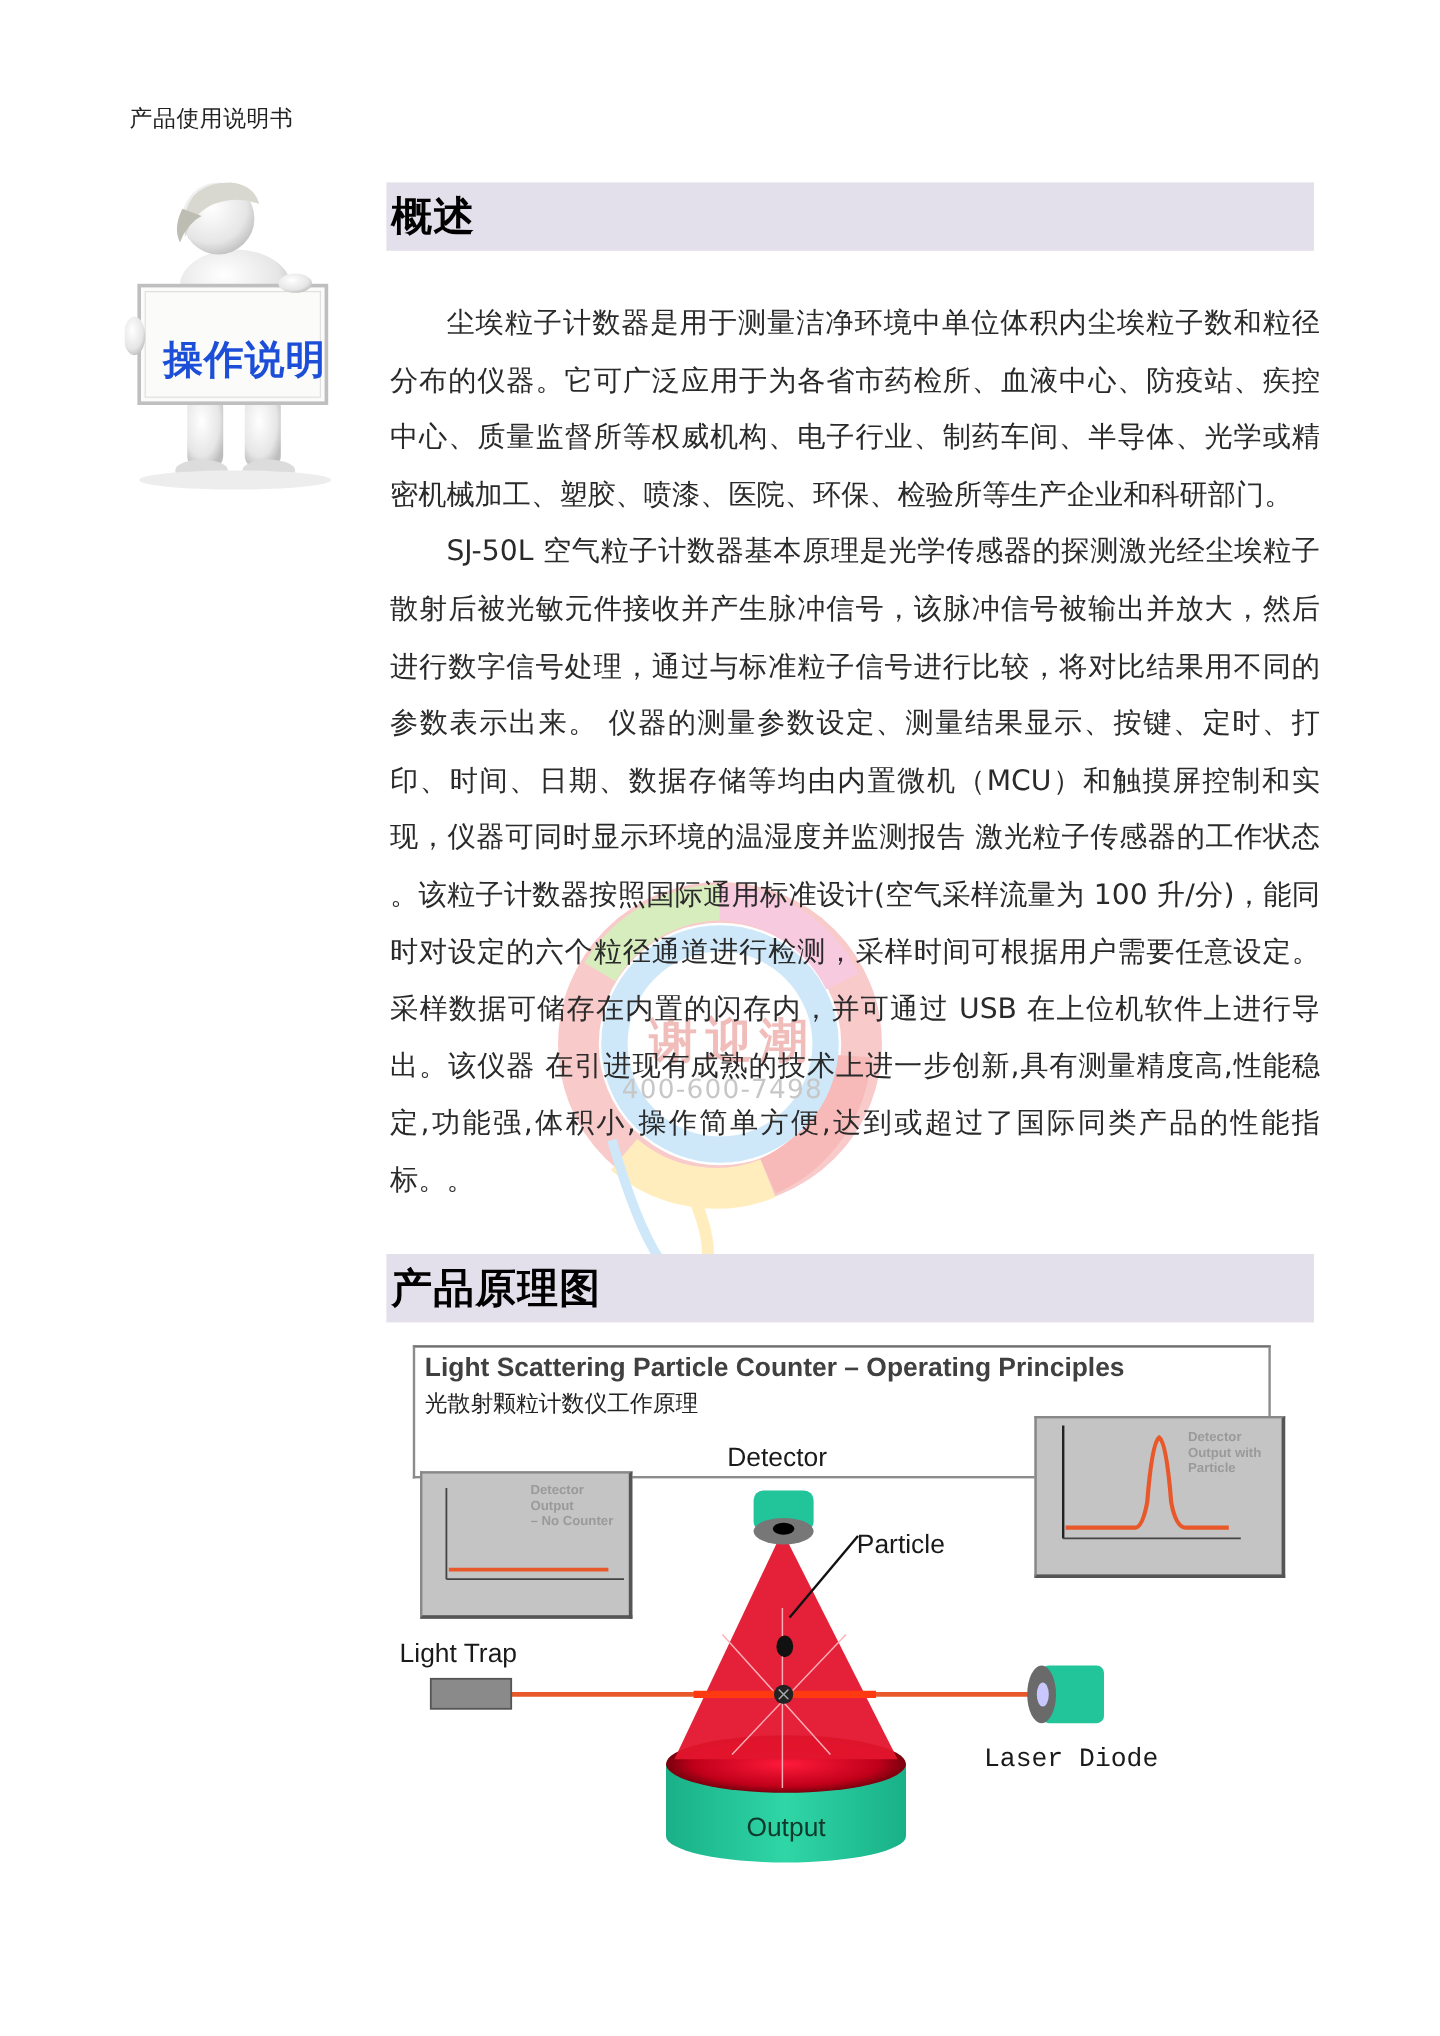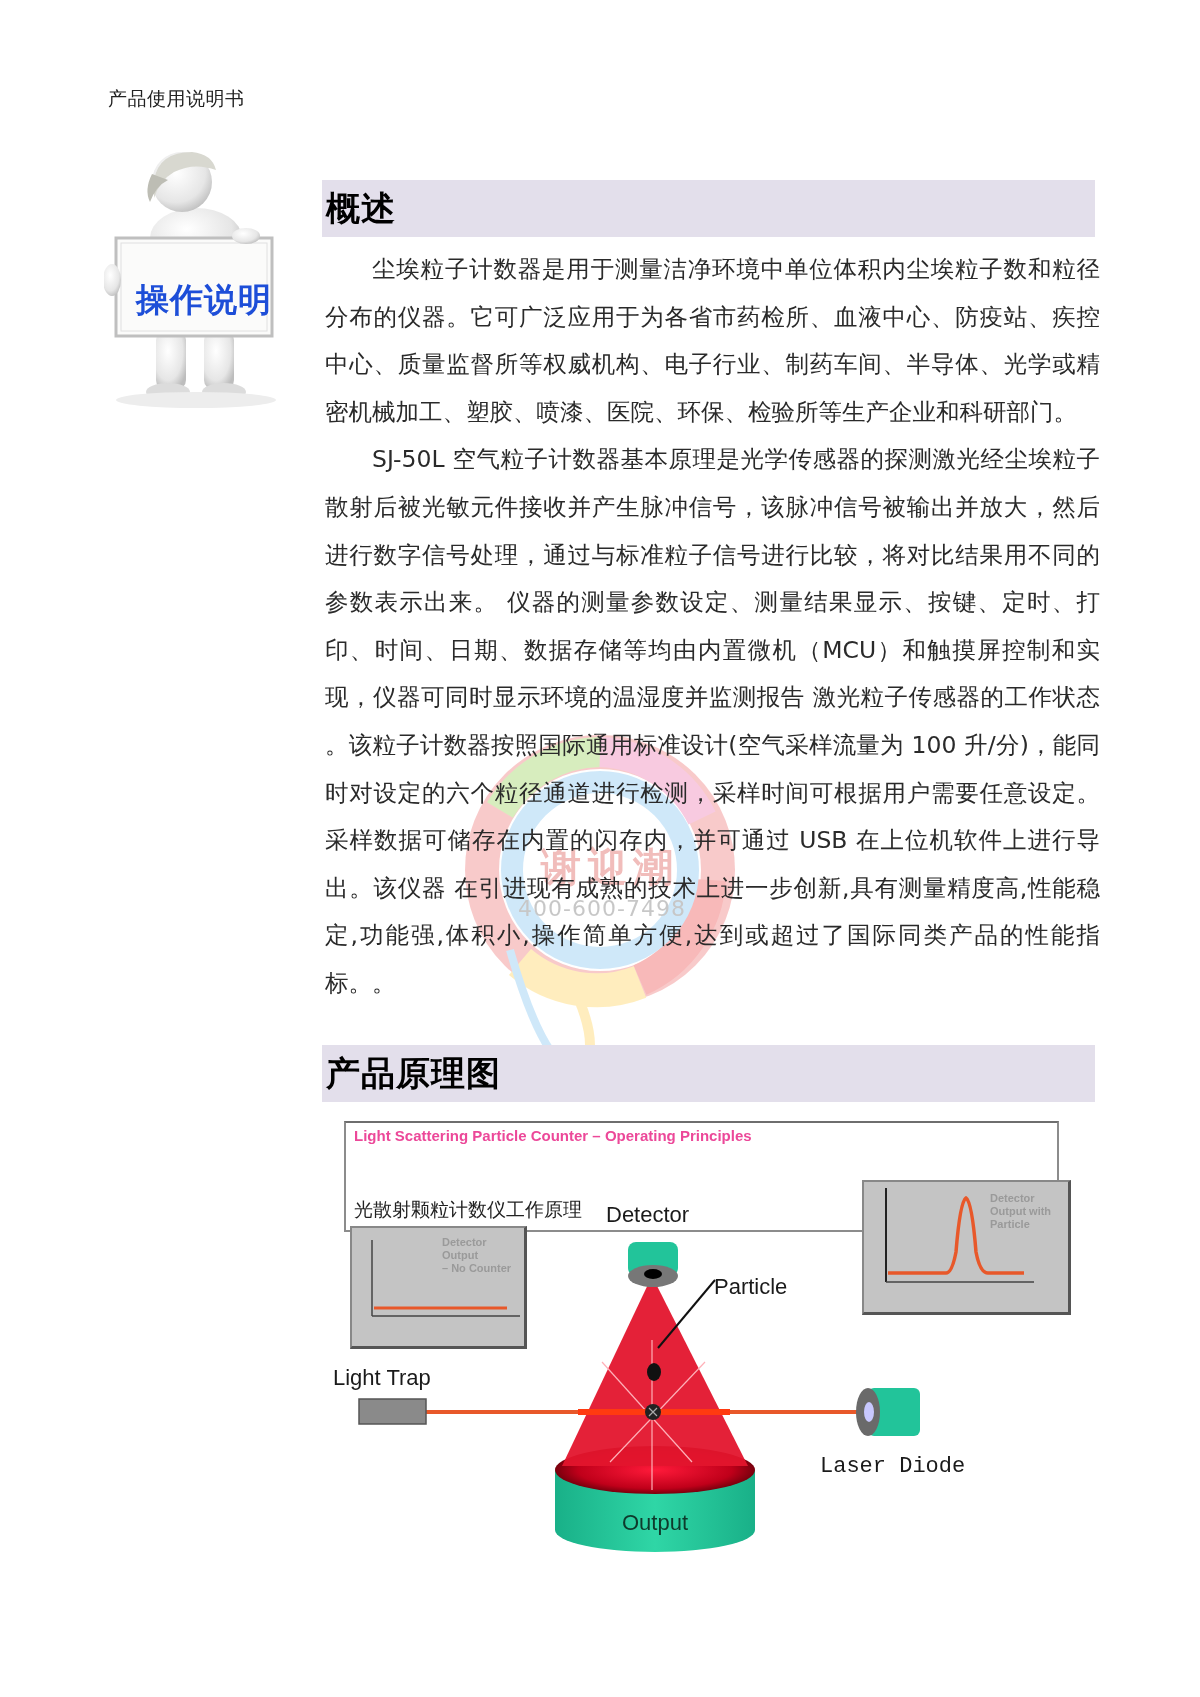--- a/index.html
+++ b/index.html
@@ -46,25 +46,25 @@
       opacity: 0.7;
     }
     
     .diagram { left: 320px; top: 1110px; width: 780px; height: 470px; }
     .diag-title-box {
       position: absolute; left: 24px; top: 11px; width: 711px; height: 107px;
       border: 2px solid #8c8c8c; border-top-color: #6e6e6e; background: #fff;
     }
     .diag-title-en {
       position: absolute; left: 8px; top: 4px; font-family: "Liberation Sans", sans-serif;
-      font-weight: bold; font-size: 15px; color: #ec4899;
+      font-weight: bold; font-size: 22px; color: #404040;
     }
     .diag-title-cn {
       position: absolute; left: 8px; top: 34px; font-family: "DejaVu Serif", serif;
-      font-size: 19px; color: #222; margin-top: 40px;
+      font-size: 19px; color: #222;
     }
     .chart-box {
       position: absolute; background: #c4c4c4; border: 2px solid #888;
       border-bottom: 3px solid #555; border-right: 3px solid #555;
     }
     .chart-label {
       position: absolute; font-family: "Liberation Sans", sans-serif; font-weight: bold;
       font-size: 11px; line-height: 13px; color: #9a9a9a;
     }
     .diag-label {
@@ -103,21 +103,21 @@
 
     <rect x="12" y="88" width="156" height="98" fill="#fbfbfa" stroke="#bfbfbf" stroke-width="3"></rect>
     <rect x="17" y="93" width="146" height="88" fill="none" stroke="#e0e0e0" stroke-width="1"></rect>
 
     <ellipse cx="142" cy="86" rx="14" ry="8" fill="url(#skin)"></ellipse>
     <ellipse cx="8" cy="130" rx="9" ry="16" fill="url(#skin)"></ellipse>
   </svg>
   <div class="sign-text">操作说明</div>
 </div>
 
-<div class="abs section-bar" style="top:152px;margin-top:28px;">
+<div class="abs section-bar" style="top:152px;">
   <div class="section-title">概述</div>
 </div>
 
 <div class="abs watermark">
   <svg width="320" height="360" viewBox="0 0 320 360">
     <circle cx="160" cy="170" r="118" fill="none" stroke="#f4a0a0" stroke-width="34"></circle>
     <path d="M60 110 A118 118 0 0 1 160 52" fill="none" stroke="#b8e08a" stroke-width="30"></path>
     <path d="M160 52 A118 118 0 0 1 262 118" fill="none" stroke="#f3a0c8" stroke-width="30"></path>
     <path d="M270 180 A118 118 0 0 1 200 280" fill="none" stroke="#f48080" stroke-width="32"></path>
     <path d="M200 282 A118 118 0 0 1 80 262" fill="none" stroke="#ffe08a" stroke-width="34"></path>

